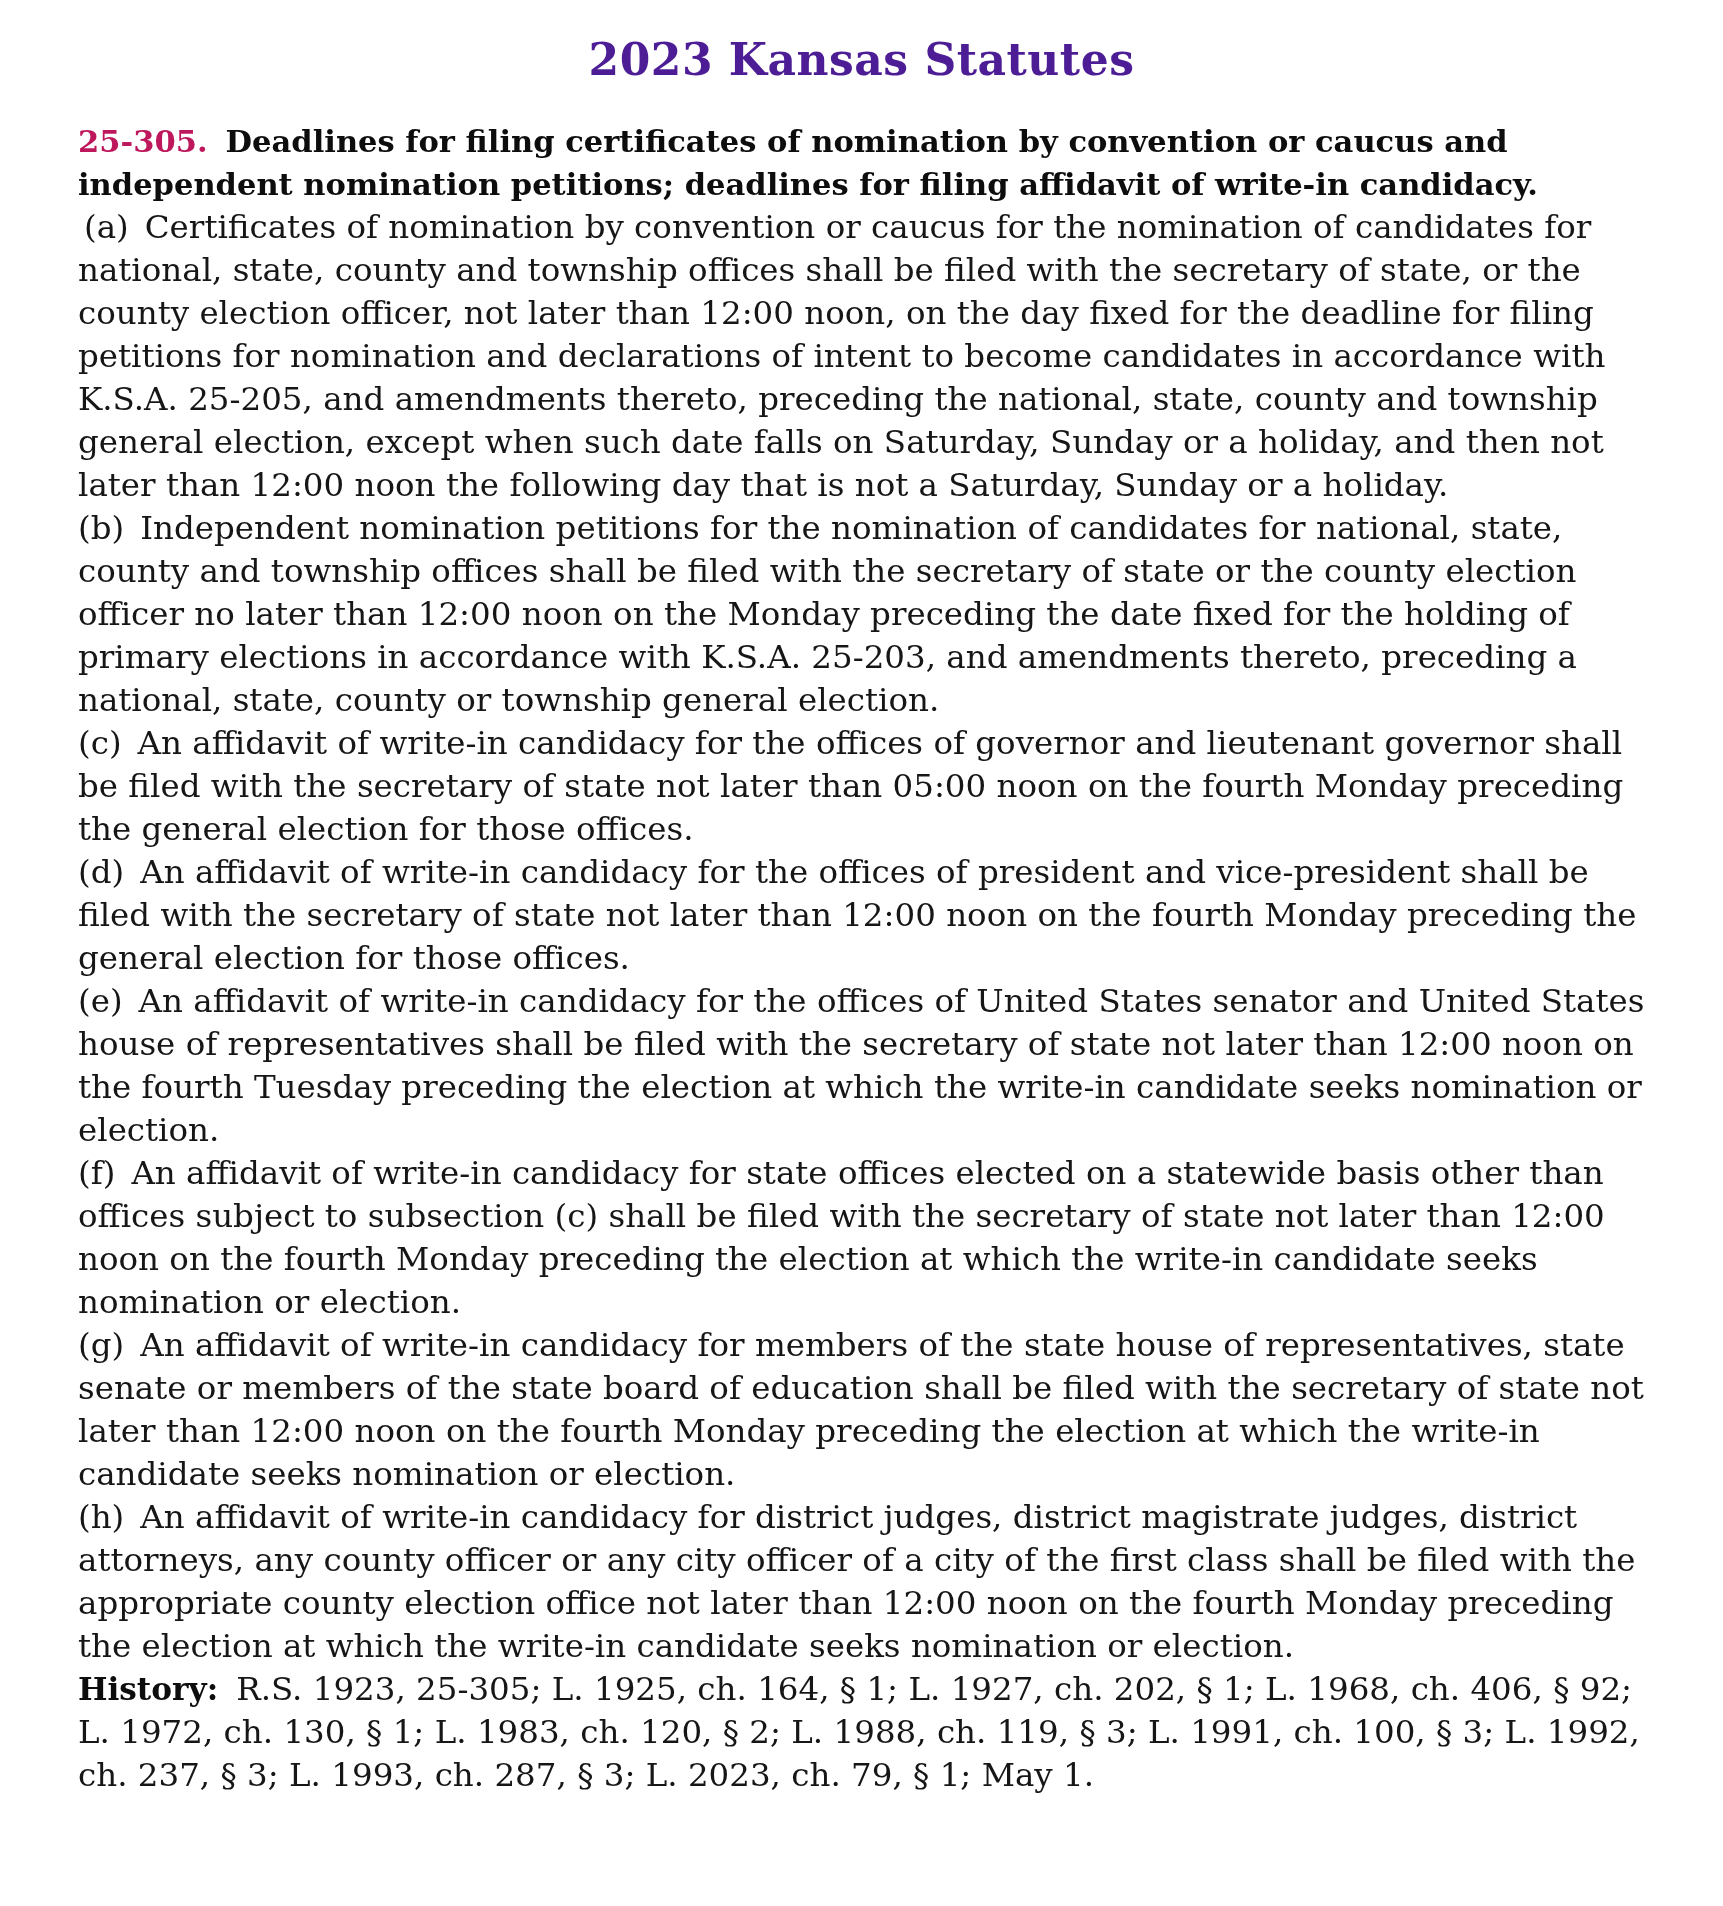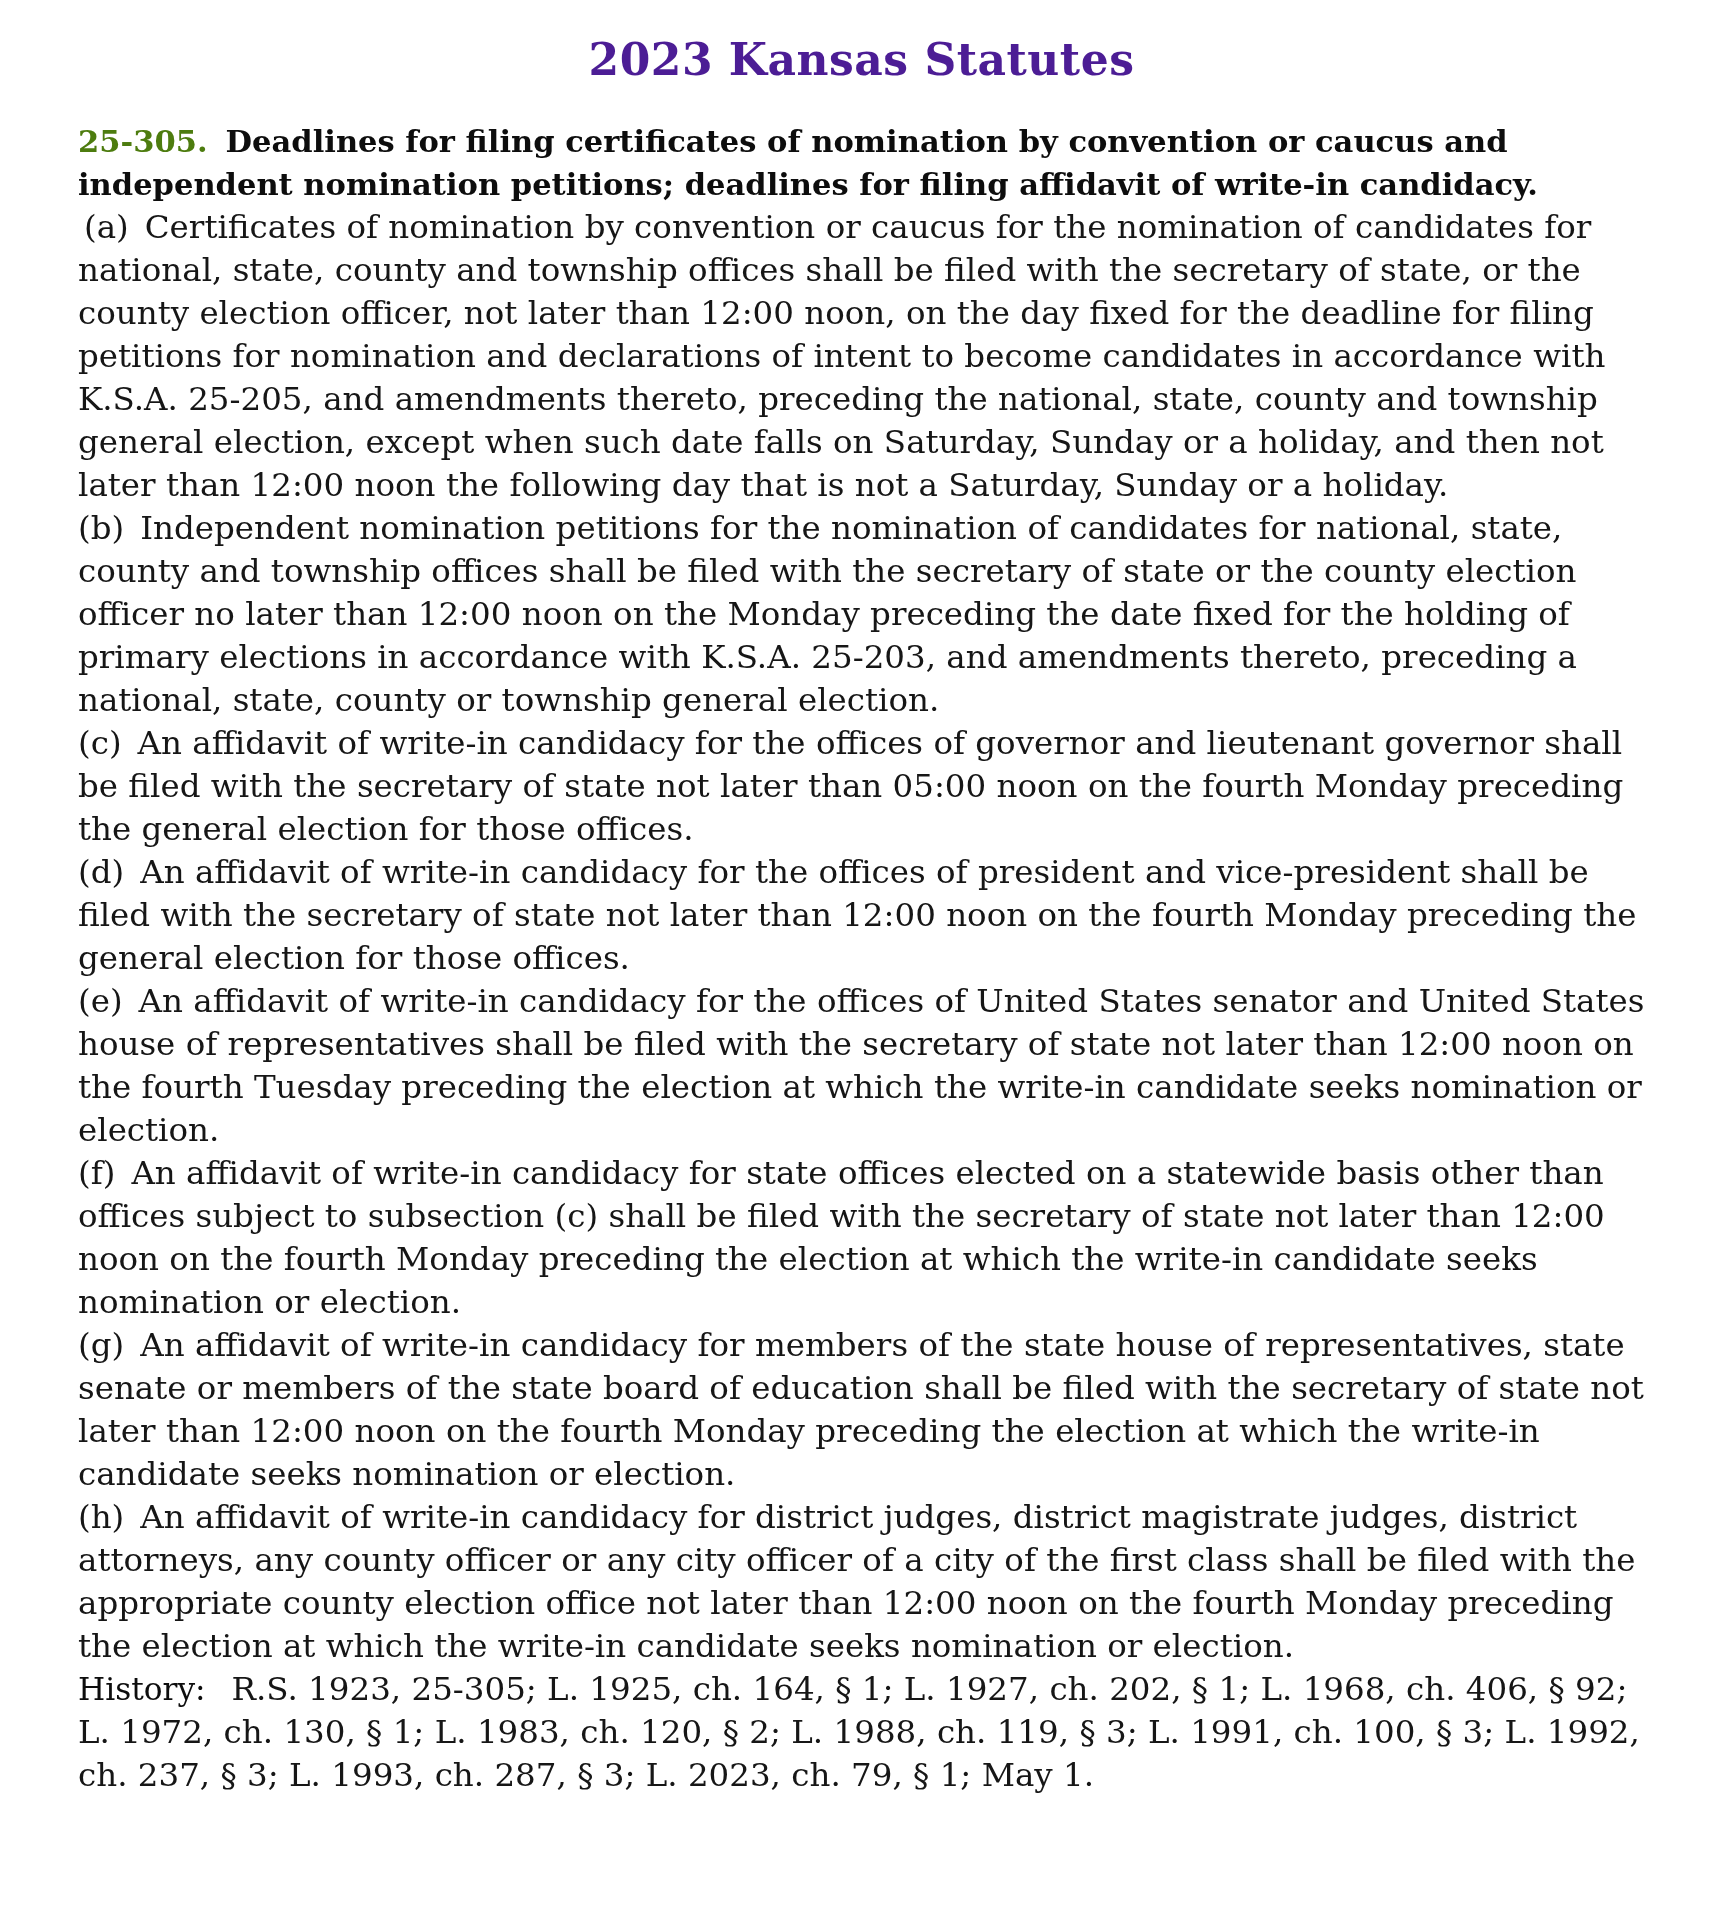--- a/index.html
+++ b/index.html
@@ -37,37 +37,37 @@
     color: #161616;
   }
   .para {
     margin: 0;
     padding: 0;
   }
   .statute-number {
     font-weight: bold;
     font-size: 0.94em;
     margin-right: 18px;
-    color: #4d7c0f;
+    color: #be185d;
   }
   .statute-heading {
     font-weight: bold;
     font-size: 0.94em;
     color: #0d0d0d;
   }
   .sub-label {
     margin-right: 16px;
   }
   .inline-label {
     margin-left: 6px;
   }
   .history-label {
-    font-weight: normal;
+    font-weight: bold;
     font-size: 0.96em;
-    margin-right: 26px;
+    margin-right: 18px;
     color: #0d0d0d;
   }
 </style>
 </head>
 <body>
 
 <div class="page">
 
   <h1 class="doc-title">2023 Kansas Statutes</h1>
 

